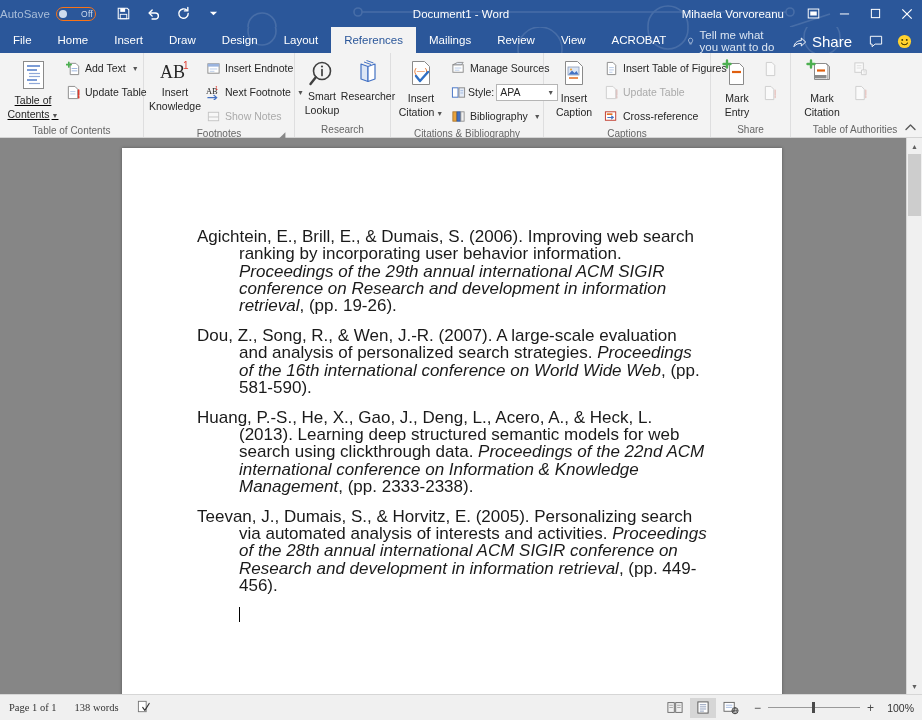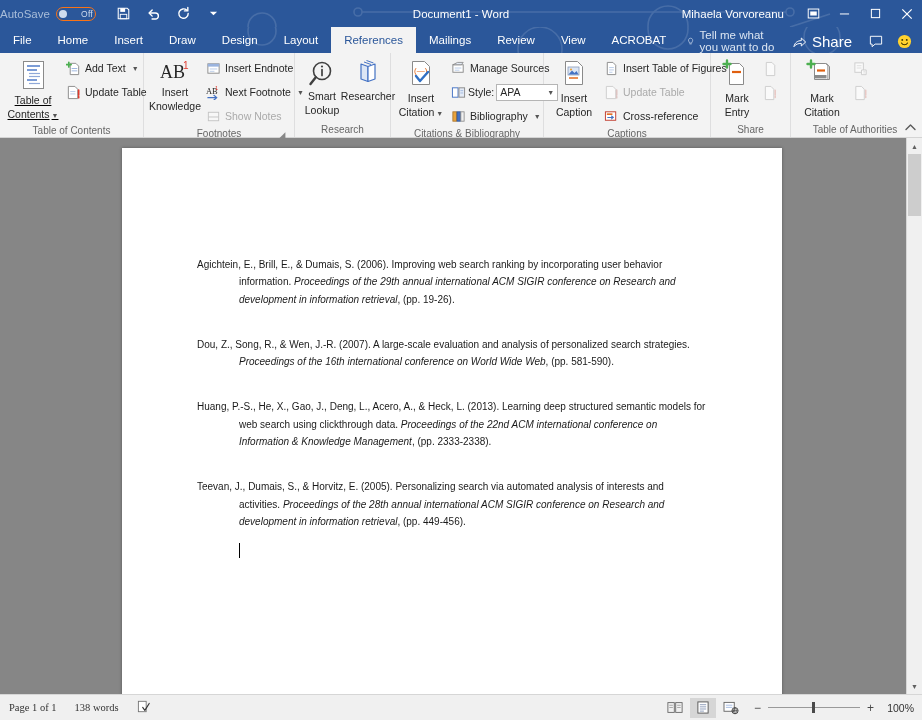--- a/index.html
+++ b/index.html
@@ -113,22 +113,22 @@
     position: absolute; top: 138px; left: 0; right: 0; bottom: 26px;
     background: #868686; overflow: hidden;
   }
   .page {
     position: absolute; top: 10px; left: 122px; width: 660px; bottom: -400px;
     background: #fff; box-shadow: 0 0 3px rgba(0,0,0,.35);
   }
   .doc-body { padding: 80px 75px 0 75px; }
   .ref {
     font-family: "Liberation Sans", sans-serif;
-    font-size: 10px; line-height: 17.3px; color: #1a1a1a;
-    padding-left: 42px; text-indent: -42px; margin-bottom: 12.5px; margin-top: 28px;
+    font-size: 17px; line-height: 17.3px; color: #1a1a1a;
+    padding-left: 42px; text-indent: -42px; margin-bottom: 12.5px;
   }
   .ref i { font-style: italic; }
   .caret-line {
     width: 1px; height: 15px; background: #000; margin-left: 42px;
     animation: blink 1.06s steps(1) infinite;
   }
   @keyframes blink { 50% { opacity: 0; } }
 
   
   .vscroll {

